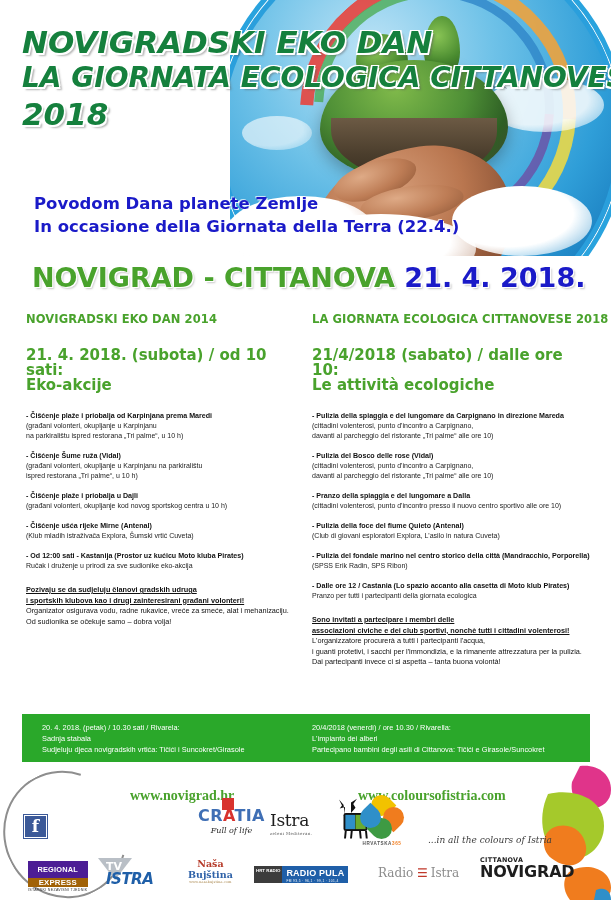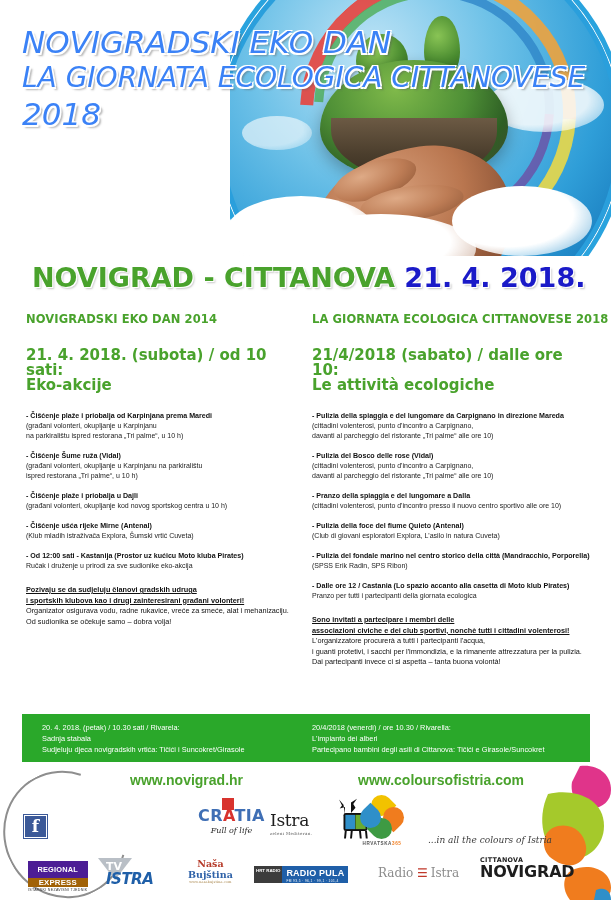--- a/index.html
+++ b/index.html
@@ -141,26 +141,26 @@
 
   
   .title-block {
     position: absolute;
     left: 22px; top: 24px;
     width: 580px;
     z-index: 6;
   }
   .title-line {
     font-family: "DejaVu Sans", sans-serif;
-    font-weight: normal;
+    font-weight: bold;
     font-style: italic;
     font-size: 31px;
     line-height: 36px;
     letter-spacing: 0px;
-    color: #3b82f6;
+    color: #15803d;
     text-shadow:
       -1.5px -1.5px 0 #ffffff,
       1.5px -1.5px 0 #ffffff,
       -1.5px 1.5px 0 #ffffff,
       1.5px 1.5px 0 #ffffff,
       3px 3px 2px rgba(90,90,90,.45);
     white-space: nowrap;
   }
   .title-line.l2 { font-size: 28px; }
   .title-line.l3 { font-size: 31px; }
@@ -278,22 +278,22 @@
 
   
   .footer {
     position: absolute;
     left: 0; top: 768px;
     width: 611px; height: 132px;
     background: #ffffff;
   }
   .weblink {
     position: absolute;
-    top: 4px;
-    font-family: Liberation Sans, sans-serif;
+    top: 20px;
+    font-family: Liberation Serif, serif;
     font-weight: bold;
     font-size: 14px;
     color: #49a22c;
     white-space: nowrap;
   }
   .weblink.w1 { left: 130px; }
   .weblink.w2 { left: 358px; }
 
   
   .swoosh {
@@ -506,20 +506,24 @@
     <div class="hero-white"></div>
     <div class="hero-white-bottom"></div>
   </div>
 
   <div class="title-block">
     <div class="title-line l1">NOVIGRADSKI EKO DAN</div>
     <div class="title-line l2">LA GIORNATA ECOLOGICA CITTANOVESE</div>
     <div class="title-line l3">2018</div>
   </div>
 
+  <div class="subtitle-block">
+    <div class="subtitle-line">Povodom Dana planete Zemlje</div>
+    <div class="subtitle-line">In occasione della Giornata della Terra (22.4.)</div>
+  </div>
 
   <div class="cityline">
     <span class="city">NOVIGRAD - CITTANOVA</span><span>&nbsp;</span><span class="date">21. 4. 2018.</span>
   </div>
 
   <div class="columns">
 
     <div class="col left">
       <div class="col-head">NOVIGRADSKI EKO DAN 2014</div>
       <div class="col-sub">

